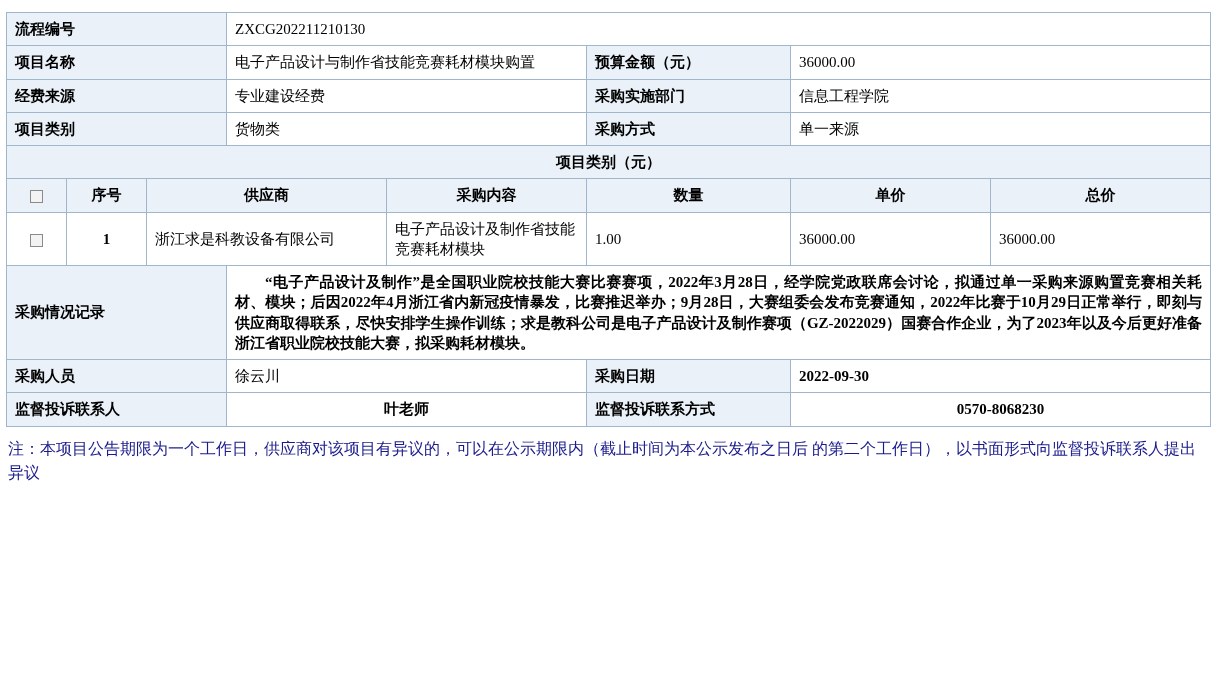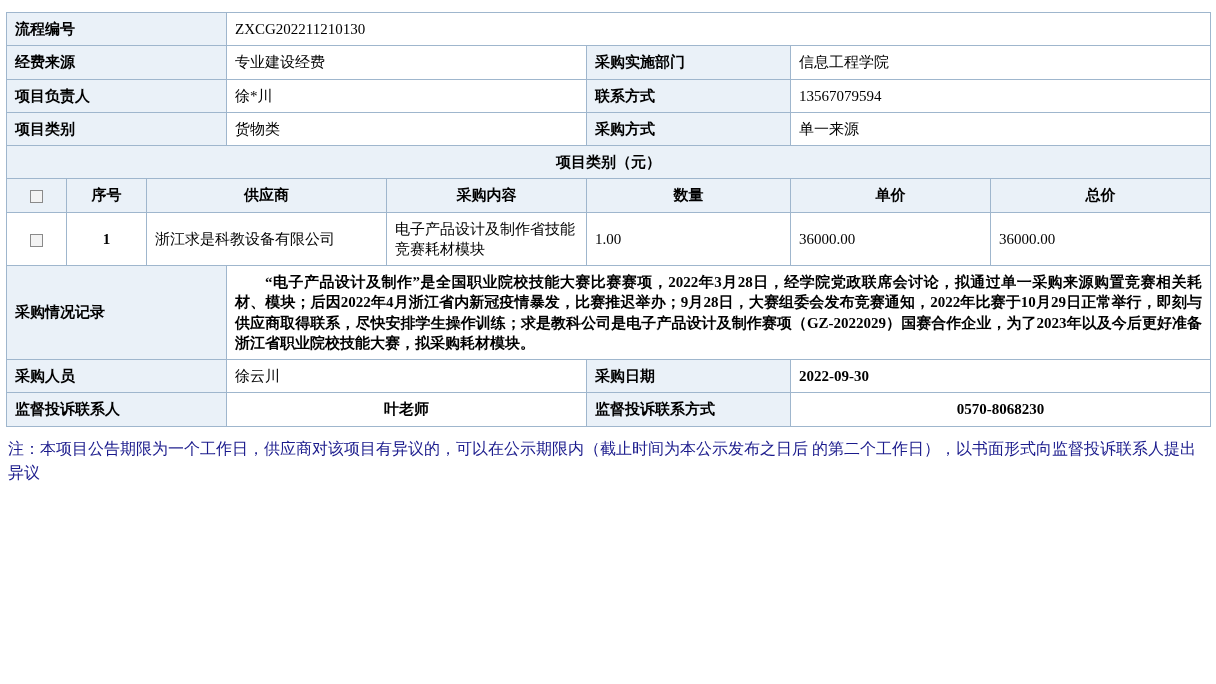--- a/index.html
+++ b/index.html
@@ -112,34 +112,34 @@
       <col style="width:200px">
       <col style="width:220px">
     </colgroup>
 
     <tbody>
         <tr>
       <td class="label" colspan="3">流程编号</td>
       <td class="value" colspan="5">ZXCG202211210130</td>
     </tr>
 
+    <tr>
+      <td class="label" colspan="3">项目名称</td>
+      <td class="value" colspan="2">电子产品设计与制作省技能竞赛耗材模块购置</td>
+      <td class="label">预算金额（元）</td>
+      <td class="value" colspan="2">36000.00</td>
+    </tr>
 
     <tr>
       <td class="label" colspan="3">经费来源</td>
       <td class="value" colspan="2">专业建设经费</td>
       <td class="label">采购实施部门</td>
       <td class="value" colspan="2">信息工程学院</td>
     </tr>
 
-    <tr>
-      <td class="label" colspan="3">项目负责人</td>
-      <td class="value" colspan="2">徐*川</td>
-      <td class="label">联系方式</td>
-      <td class="value" colspan="2">13567079594</td>
-    </tr>
 
     <tr>
       <td class="label" colspan="3">项目类别</td>
       <td class="value" colspan="2">货物类</td>
       <td class="label">采购方式</td>
       <td class="value" colspan="2">单一来源</td>
     </tr>
 
     <tr>
       <td class="section-title" colspan="8">项目类别（元）</td>

